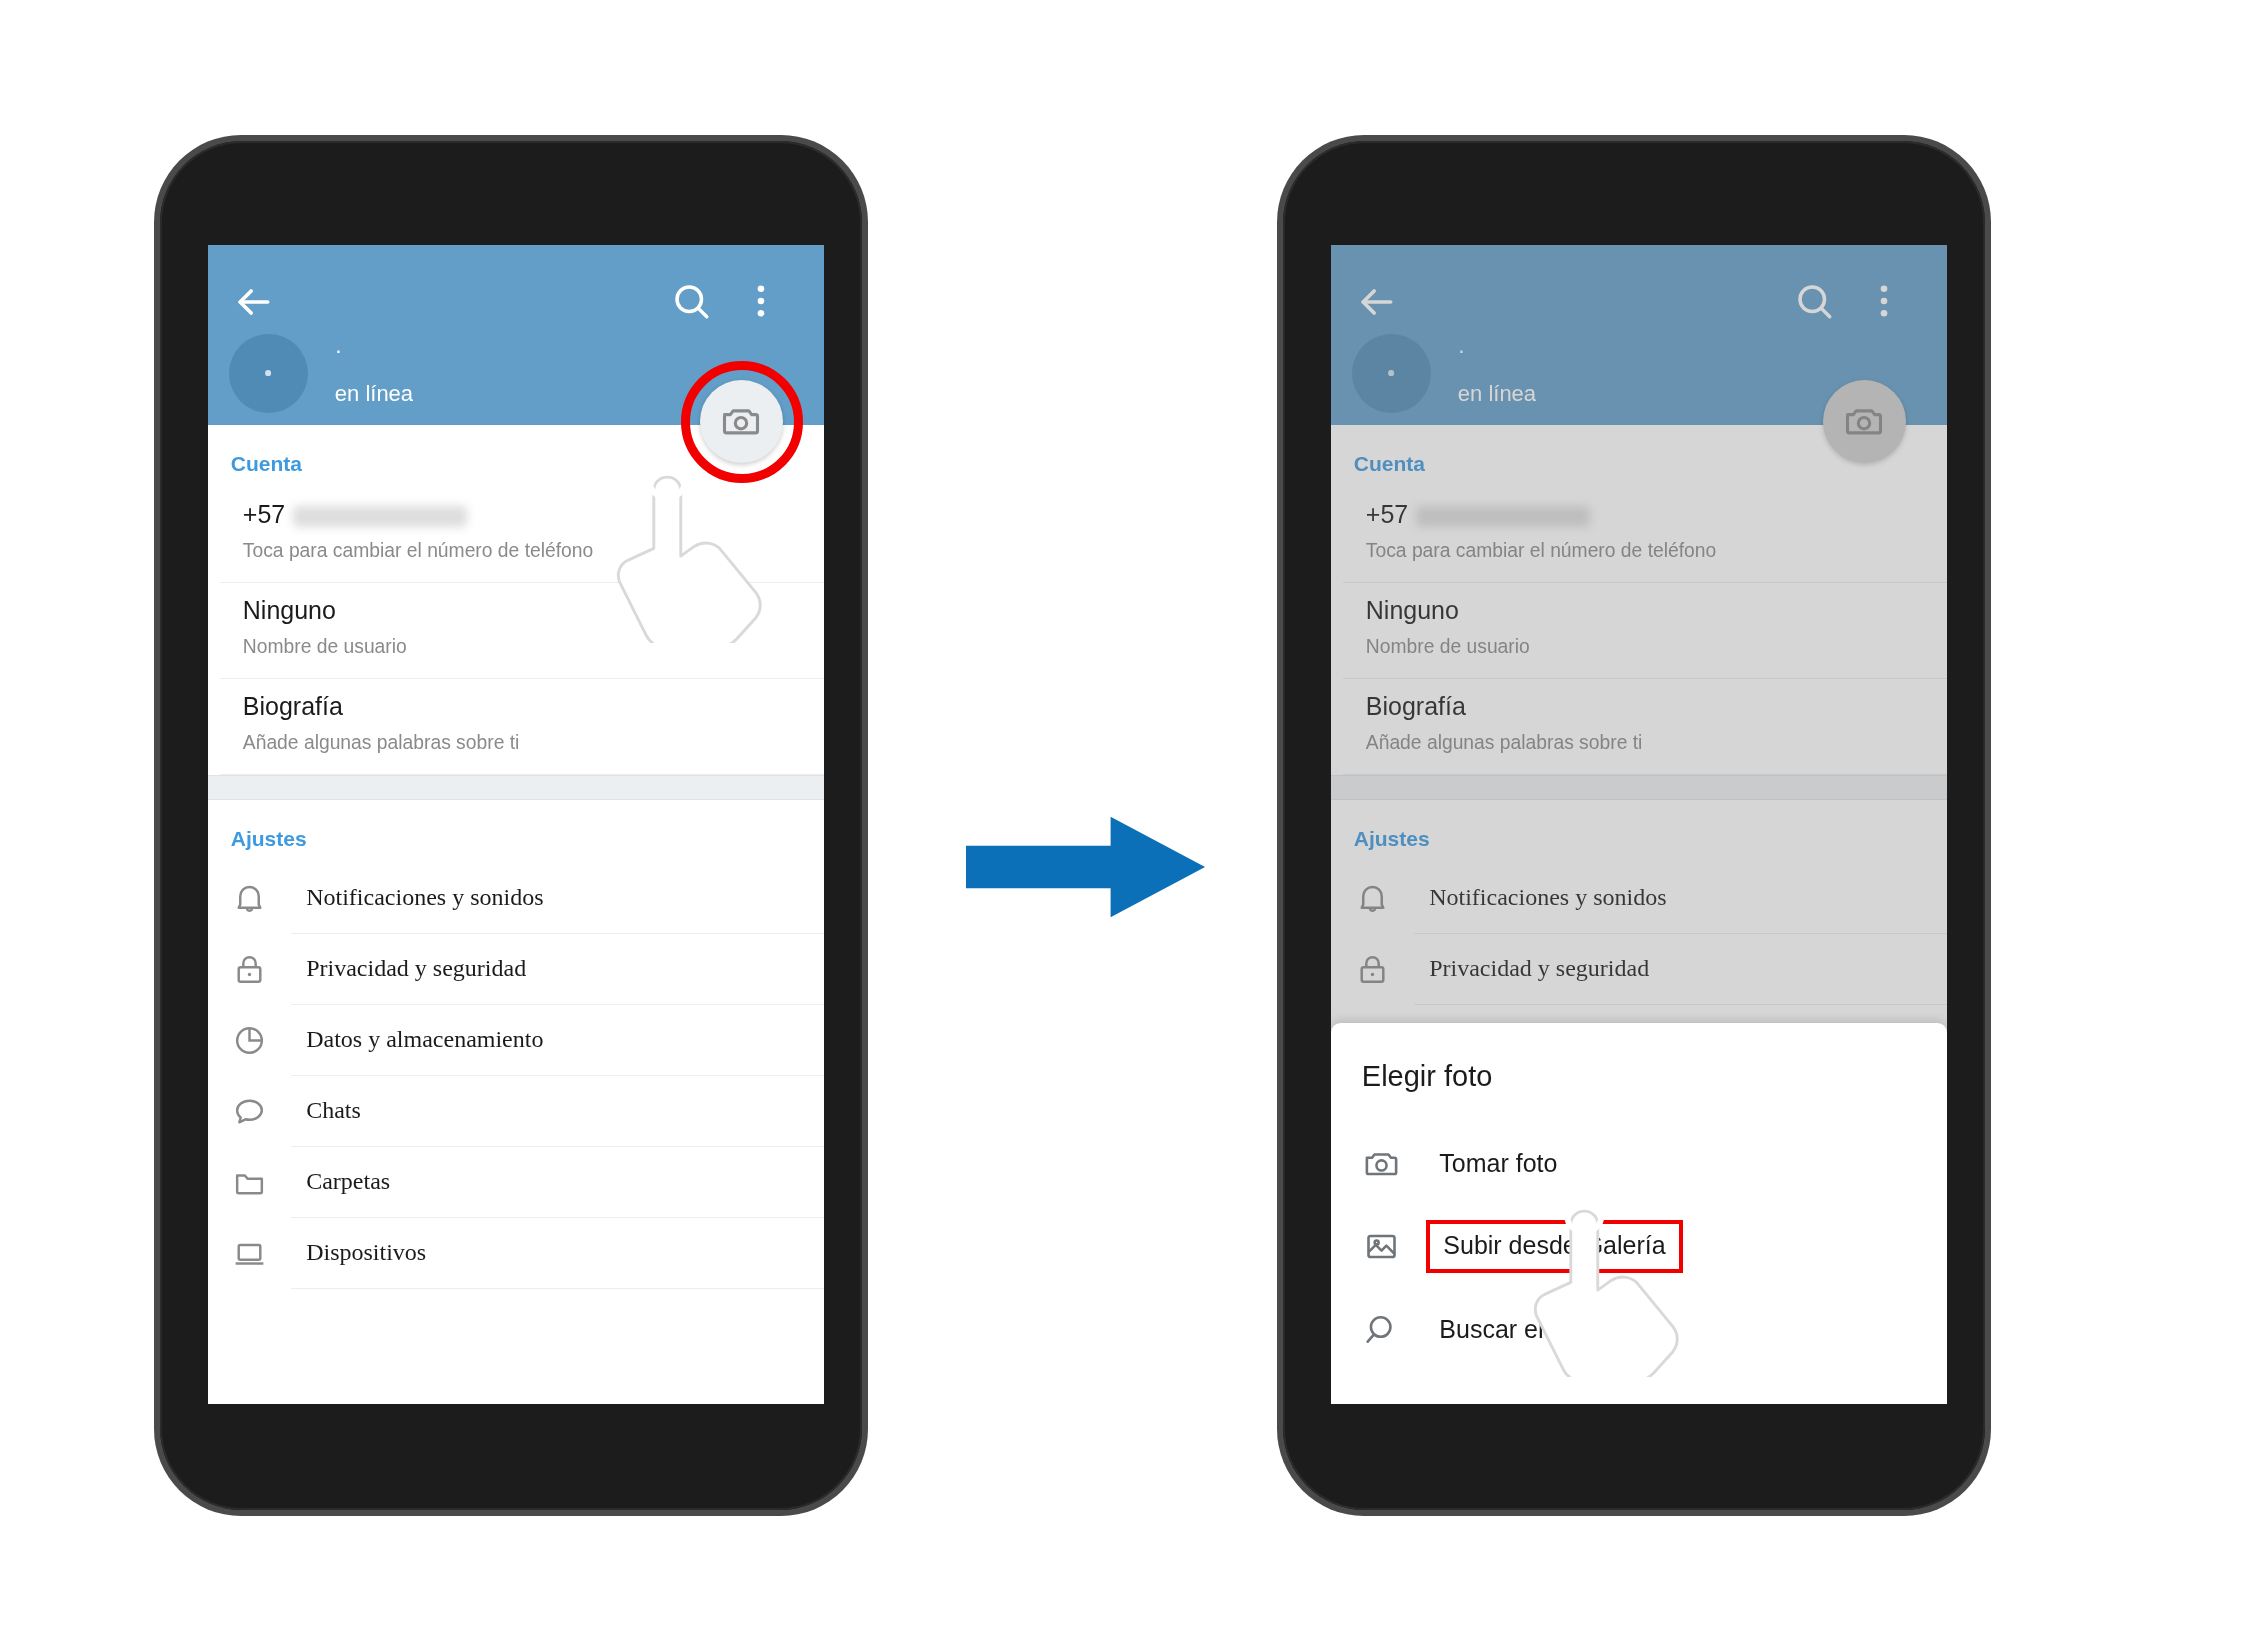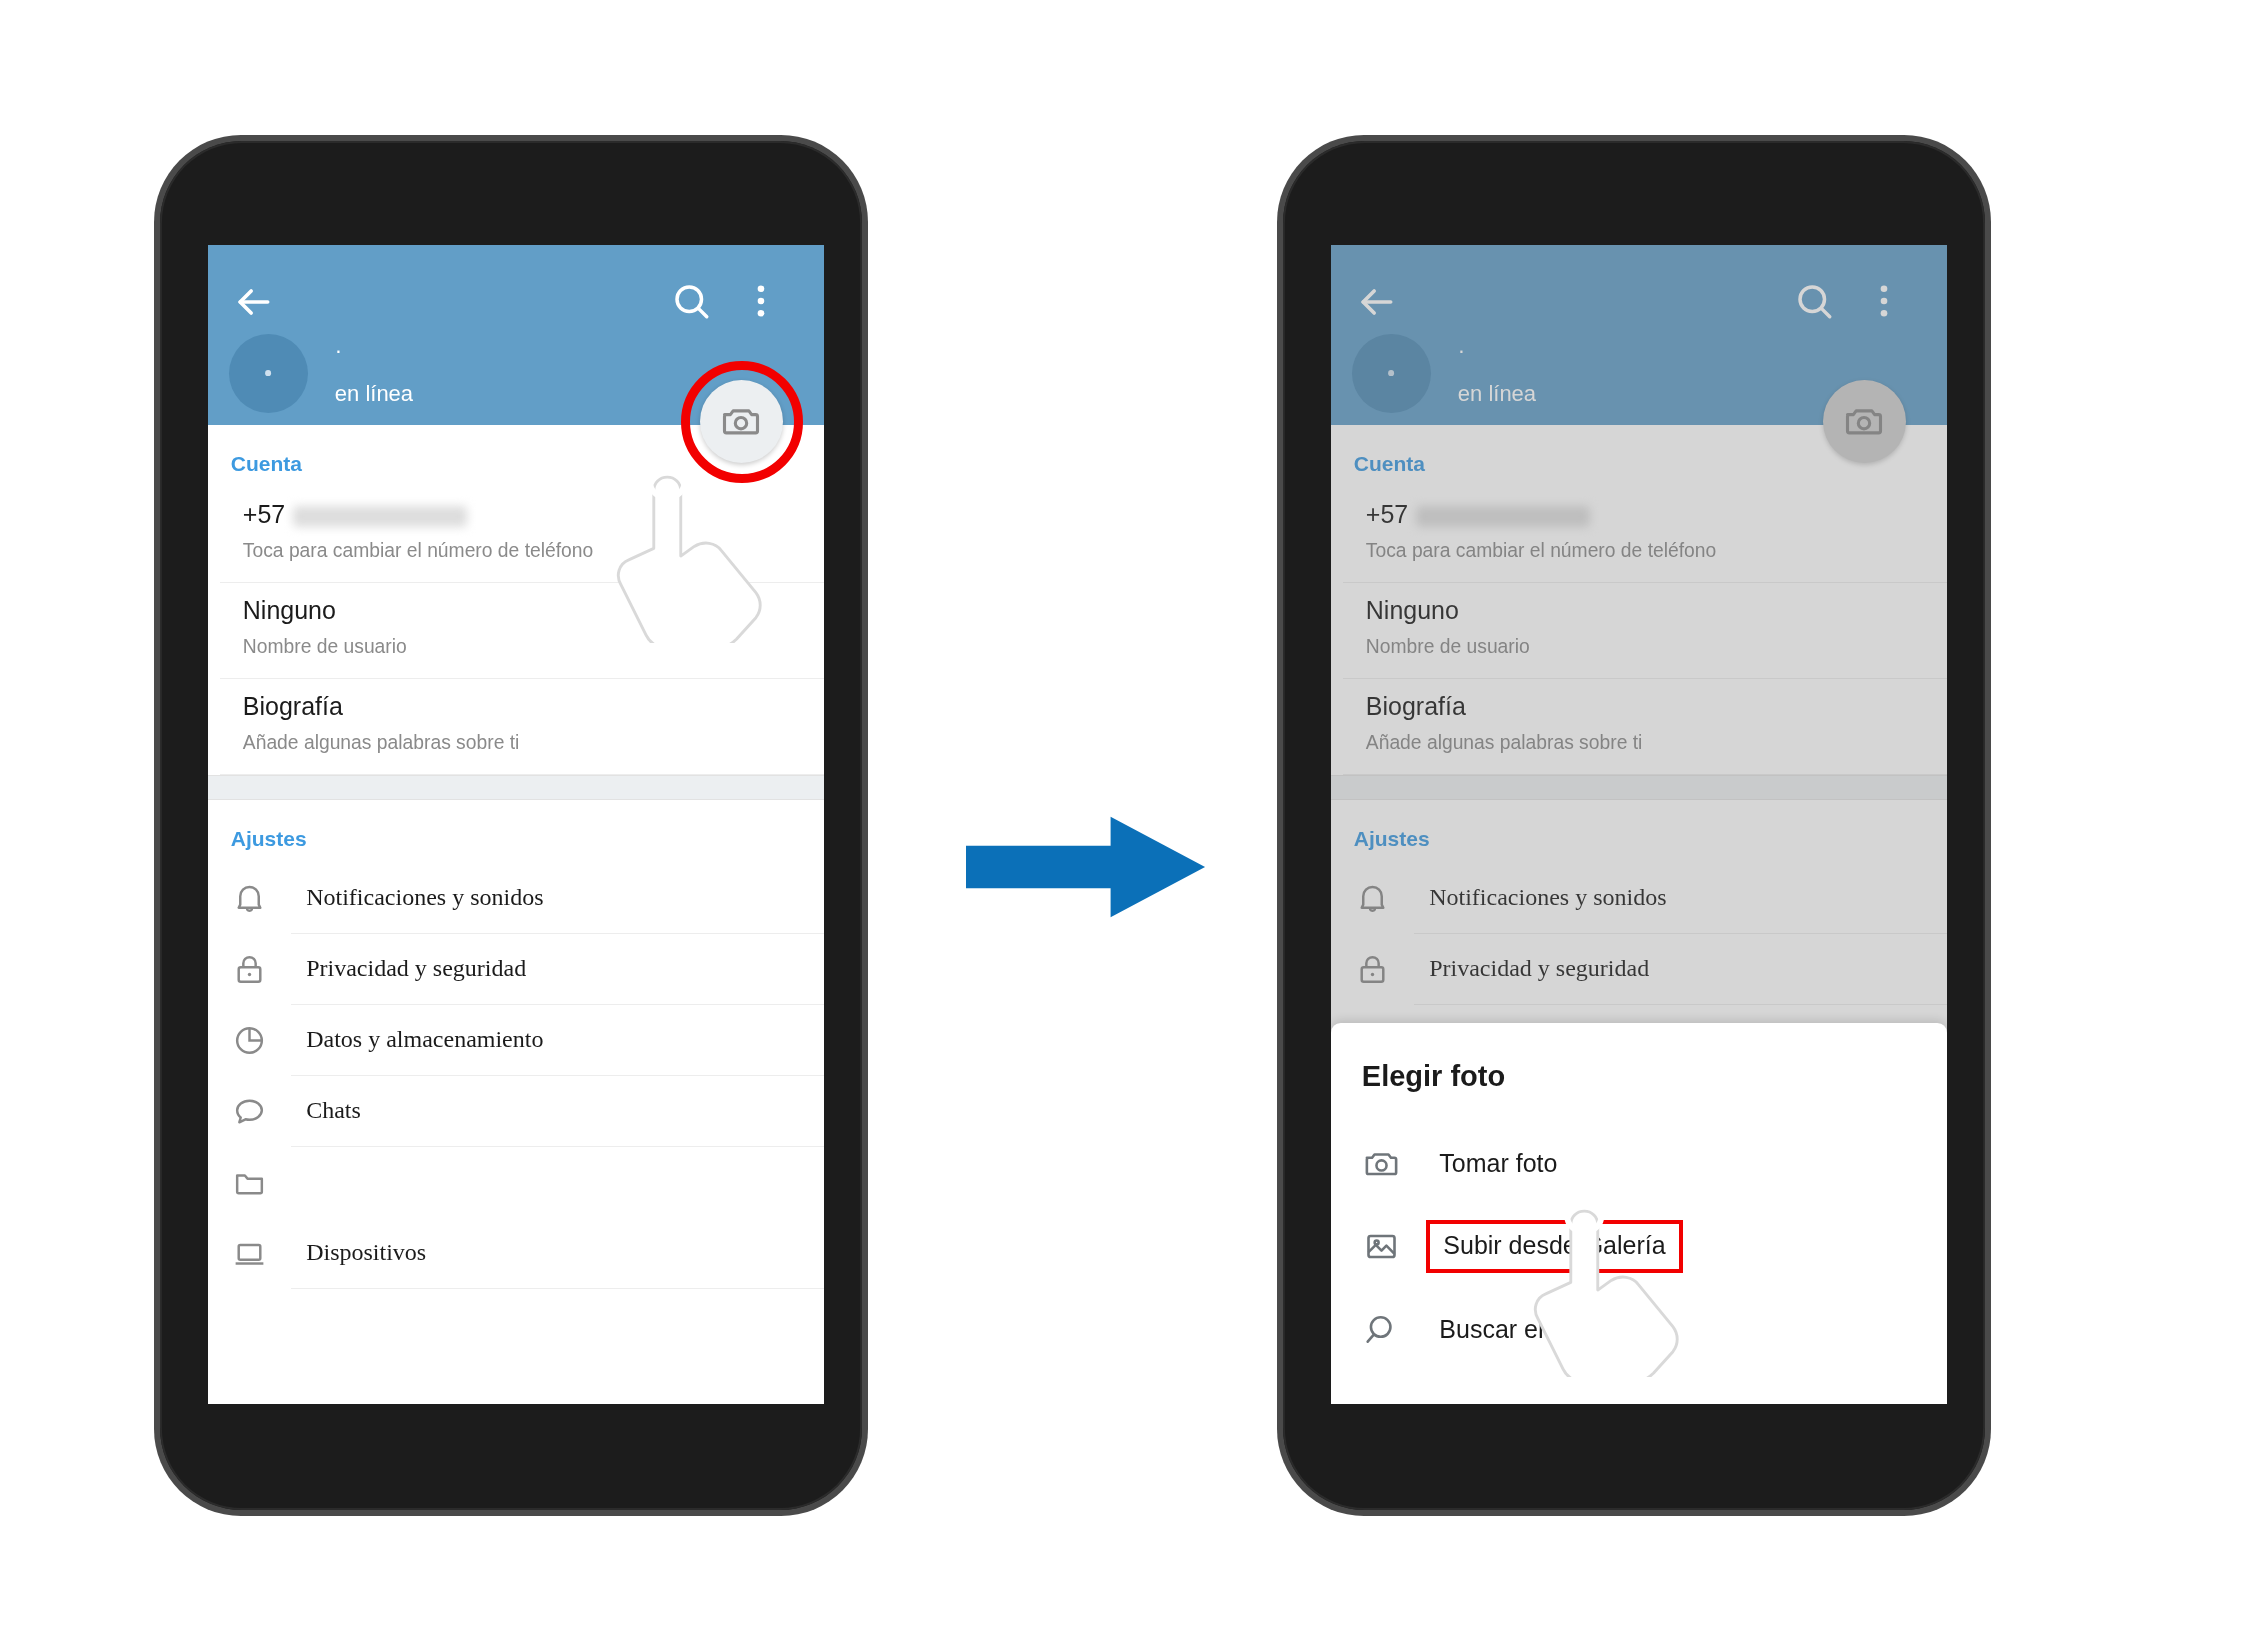--- a/index.html
+++ b/index.html
@@ -124,21 +124,21 @@
   
   .sheet {
     position: absolute; left: 0; right: 0; bottom: 0;
     background: #ffffff;
     border-radius: 9.7px 9.7px 0 0;
     z-index: 20;
     padding: 27px 0 33px 0;
     box-shadow: 0 -2.9px 9.7px rgba(0,0,0,.12);
   }
   .sheet-title {
-    font-size: 29px; font-weight: bold; color: #1b1b1b;
+    font-size: 29px; font-weight: normal; color: #1b1b1b;
     padding: 9.7px 31px 29px 31px;
   }
   .sheet-row { display: flex; align-items: center; height: 83px; padding-left: 31px; }
   .sheet-row .sicon { width: 64px; flex: 0 0 64px; display:flex; align-items:center; }
   .sheet-row .slabel { font-size: 25px; color: #1b1b1b; padding-left: 13.5px; text-align: center; }
   .sheet-row.highlight .slabel {
     border: 4.8px solid #f20000;
     padding: 5.8px 13.5px 7.7px 13.5px;
     line-height: 31px;
   }
@@ -267,20 +267,21 @@
               </span>
             <span class="slabel">Chats</span>
           </div>
 
           <div class="srow">
             <span class="sicon">
                 <svg width="37" height="37" viewBox="0 0 24 24" fill="none" stroke="#8a8a8a" stroke-width="1.6" stroke-linejoin="round">
                   <path d="M4 7.5h5l1.7 2H20a0 0 0 0 1 0 0v8.5a1 1 0 0 1-1 1H5a1 1 0 0 1-1-1V7.5z"></path>
                 </svg>
               </span>
+            <span class="slabel">Carpetas</span>
           </div>
 
           <div class="srow">
             <span class="sicon">
                 <svg width="37" height="37" viewBox="0 0 24 24" fill="none" stroke="#8a8a8a" stroke-width="1.6" stroke-linejoin="round">
                   <rect x="5" y="6.5" width="14" height="9.5" rx="1"></rect>
                   <line x1="3" y1="18.5" x2="21" y2="18.5"></line>
                 </svg>
               </span>
             <span class="slabel">Dispositivos</span>

